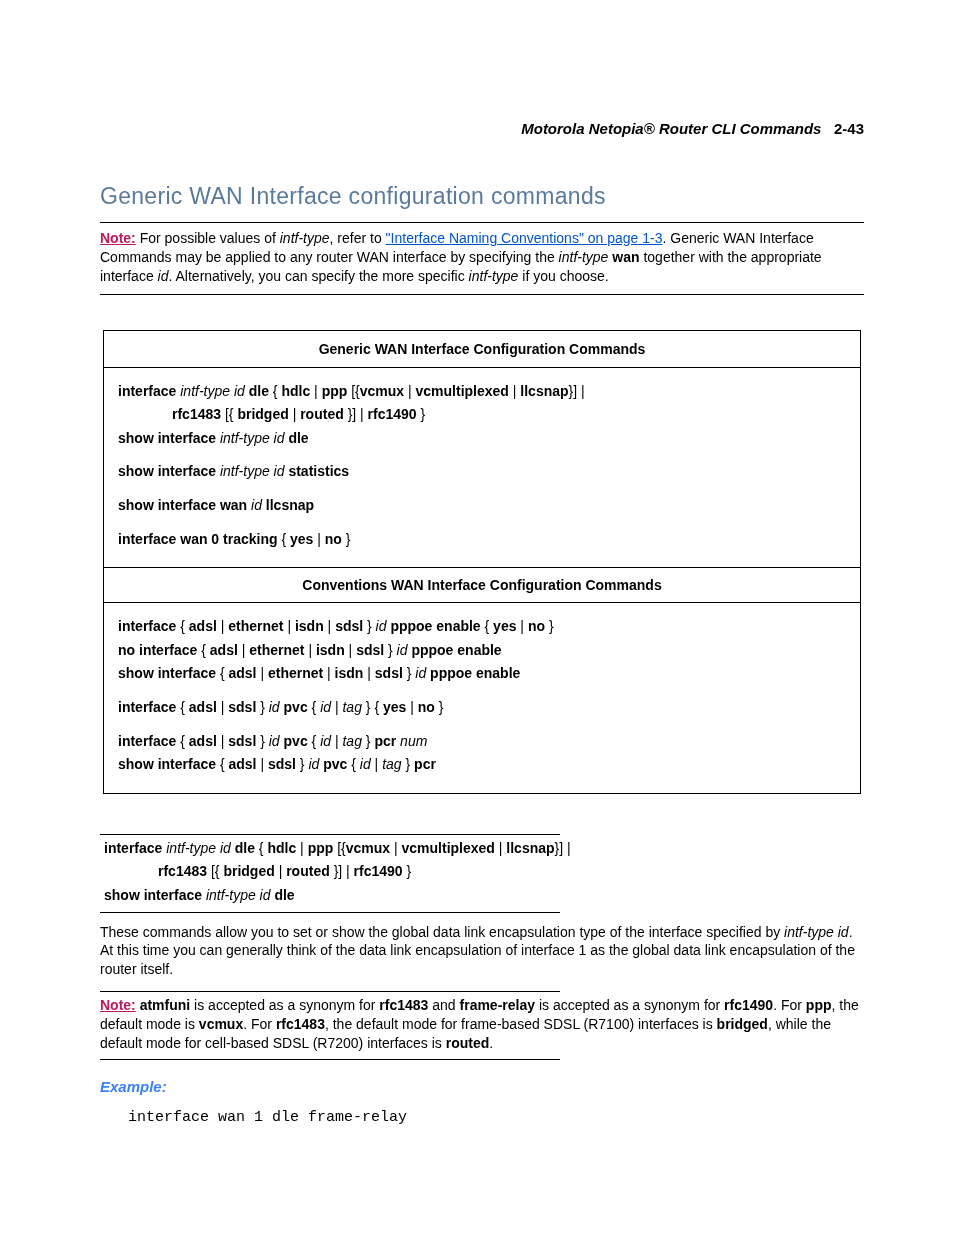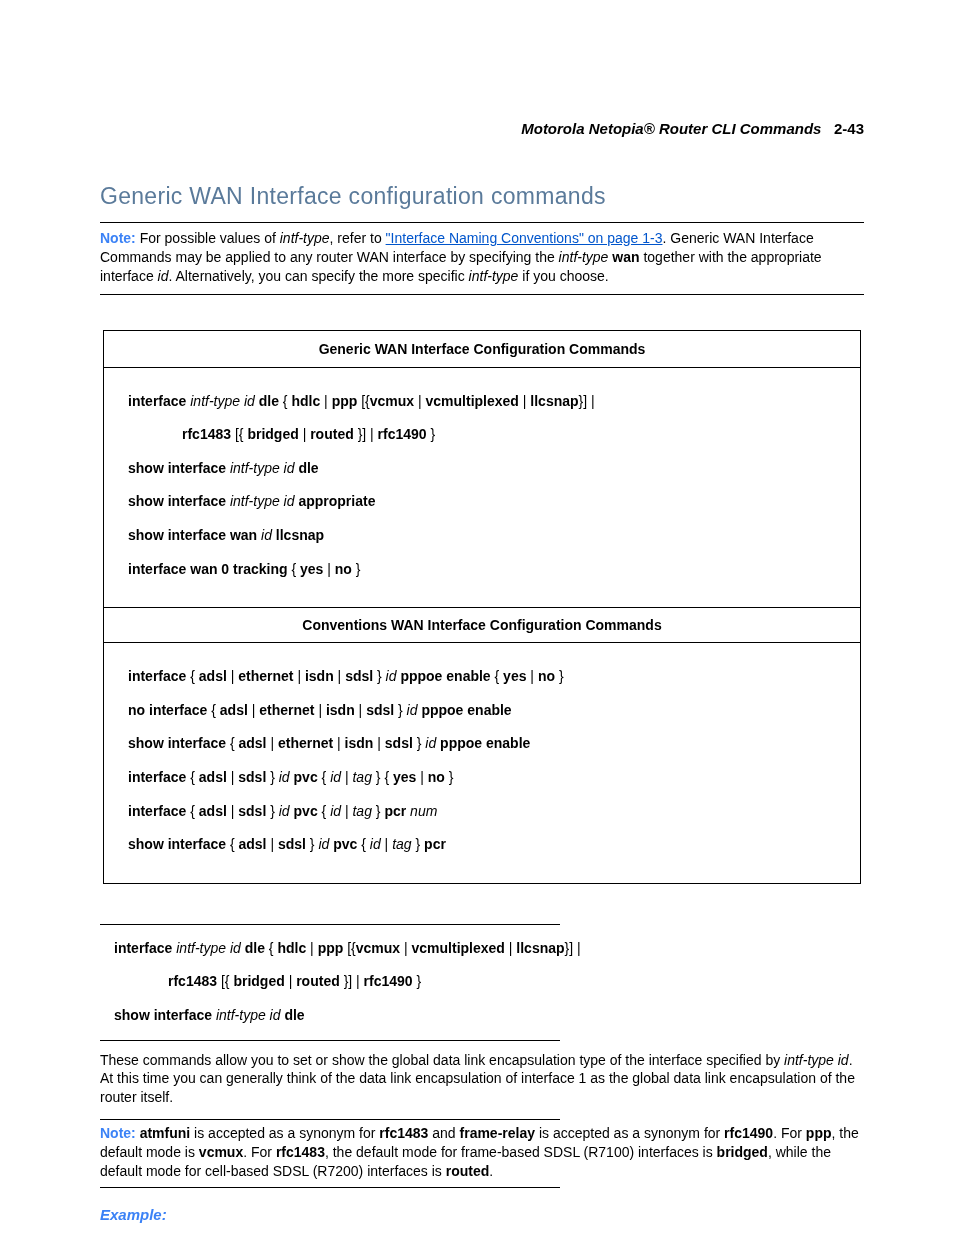--- a/index.html
+++ b/index.html
@@ -34,22 +34,23 @@
   .note-block {
     border-top: 1px solid #000;
     border-bottom: 1px solid #000;
     padding: 6px 0 8px 0;
     margin-bottom: 35px;
     font-size: 14px;
     line-height: 1.35;
     width: 100%;
   }
   .note-label {
-    color: #3b82f6;
-    font-weight: bold;
+    color: #be185d;
+    font-weight: bold;
+    text-decoration: underline;
   }
   a.doc-link {
     color: #0055cc;
     text-decoration: underline;
   }
   .cmd-table {
     border: 1.5px solid #000;
     margin: 0 3px 40px 3px;
     padding: 0;
   }
@@ -66,21 +67,21 @@
     line-height: 1.4;
   }
   .cmd-table-sub {
     text-align: center;
     font-weight: bold;
     font-size: 14px;
     border-top: 1.5px solid #000;
     border-bottom: 1.5px solid #000;
     padding: 9px 0;
   }
-  .cmd-line { margin: 14px; }
+  .cmd-line { margin: 4px; }
   .cmd-group { margin-bottom: 14px; }
   .cmd-group:last-child { margin-bottom: 0; }
   .b { font-weight: bold; }
   .i { font-style: italic; }
   .indent { padding-left: 54px; }
 
   .hr-short {
     width: 460px;
     border: none;
     border-top: 1px solid #000;
@@ -137,21 +138,21 @@
         <div class="cmd-line indent">
           <span class="b">rfc1483 </span><span>[{ </span><span class="b">bridged </span><span>| </span><span class="b">routed </span><span>}] | </span><span class="b">rfc1490 </span><span>}</span>
         </div>
         <div class="cmd-line">
           <span class="b">show interface </span><span class="i">intf-type id </span><span class="b">dle</span>
         </div>
       </div>
 
       <div class="cmd-group">
         <div class="cmd-line">
-          <span class="b">show interface </span><span class="i">intf-type id </span><span class="b">appropriate</span>
+          <span class="b">show interface </span><span class="i">intf-type id </span><span class="b">statistics</span>
         </div>
       </div>
 
       <div class="cmd-group">
         <div class="cmd-line">
           <span class="b">show interface wan </span><span class="i">id </span><span class="b">llcsnap</span>
         </div>
       </div>
 
       <div class="cmd-group">

